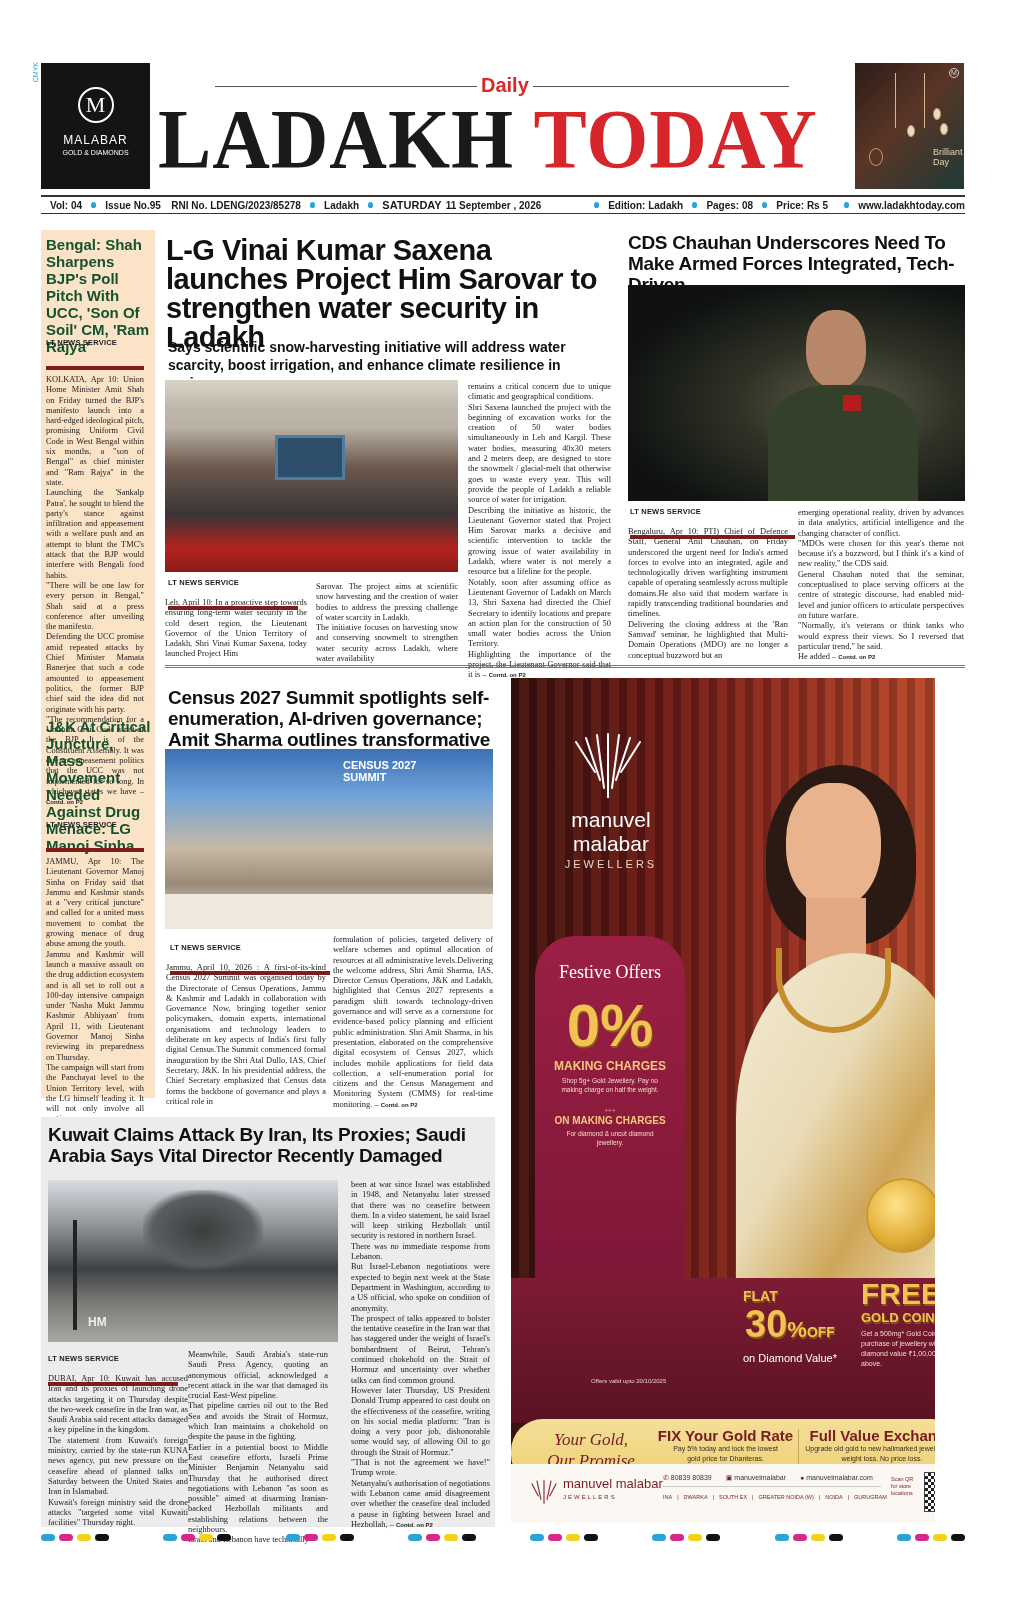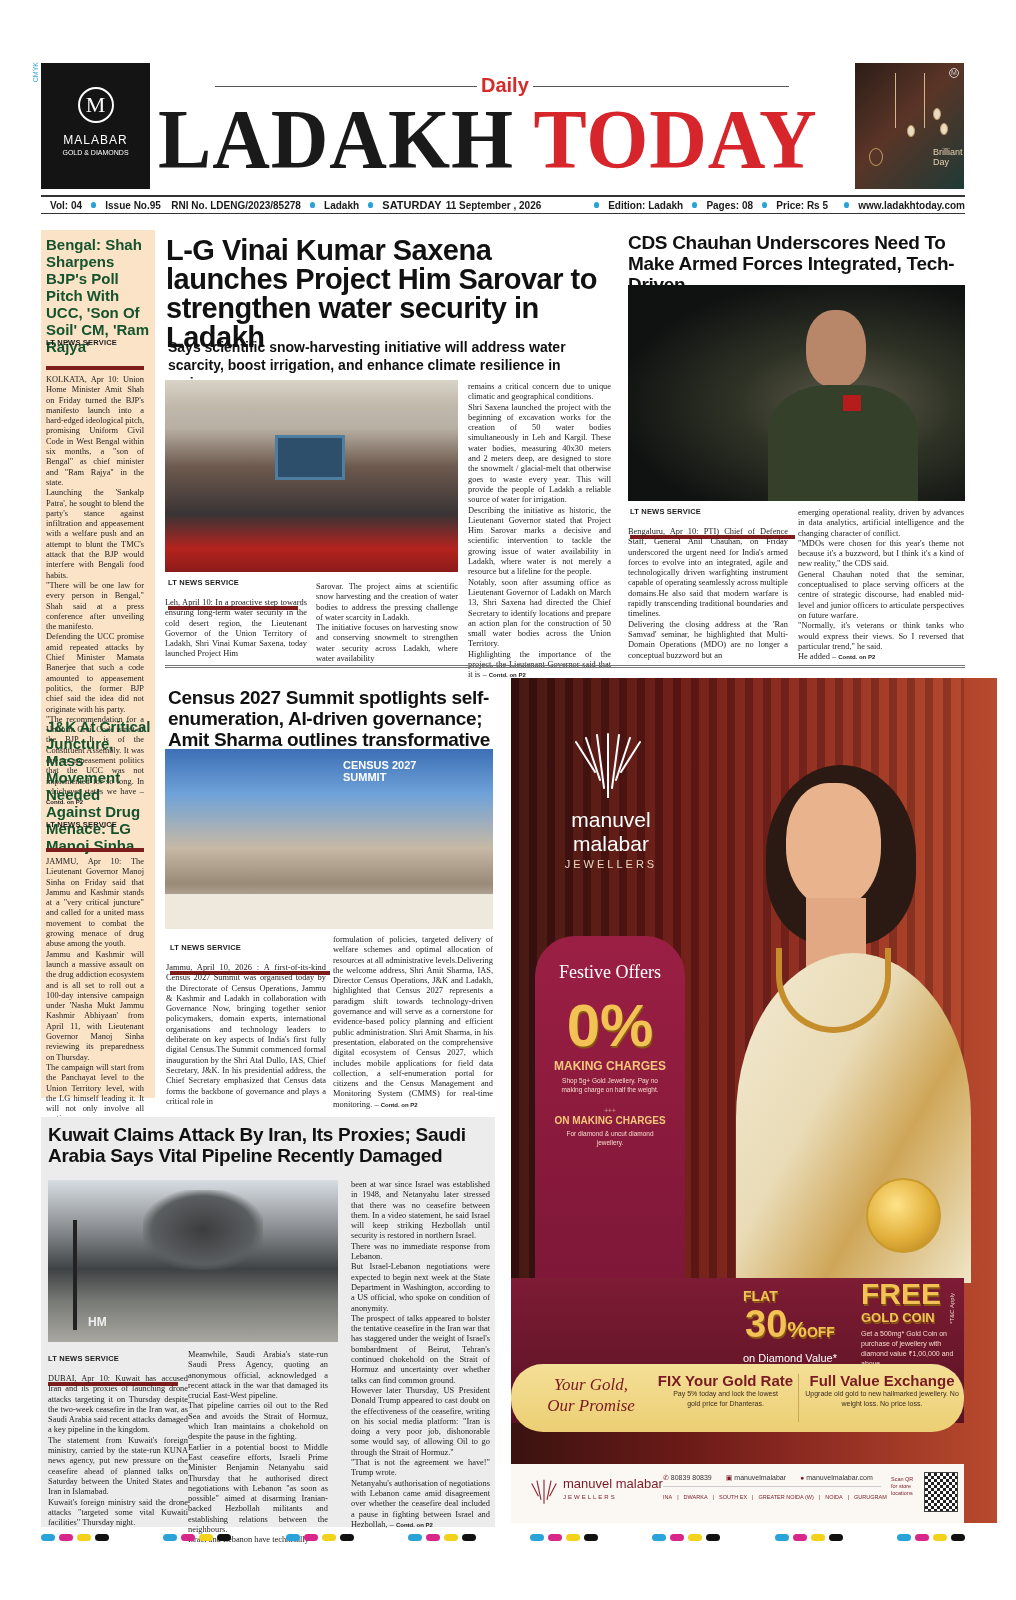--- a/index.html
+++ b/index.html
@@ -39,21 +39,21 @@
   .deck { font: bold 14px "Liberation Sans", sans-serif; line-height: 18px; color: #111; }
   .photo { background: #999; overflow: hidden; }
   .divider { height: 3px; border-top: 1px solid #777; border-bottom: 1px solid #777; }
   
   .p-lg { left: 165px; top: 380px; width: 293px; height: 192px; background: linear-gradient(180deg, #c9c2b8 0%, #b8b0a3 25%, #6e5a4e 45%, #3a3436 70%, #b4231e 88%, #8b1b1a 100%); }
   .p-cds { left: 628px; top: 285px; width: 337px; height: 216px; background: radial-gradient(ellipse at 65% 55%, #5e5a4a 0%, #2f3326 35%, #0f1211 75%); }
   .p-census { left: 165px; top: 749px; width: 328px; height: 180px; background: linear-gradient(180deg, #3c6fb5 0%, #6fa2d8 25%, #c7b9a5 55%, #9a8a78 75%, #f2ede4 100%); }
   .p-kuwait { left: 48px; top: 1180px; width: 290px; height: 162px; background: linear-gradient(180deg, #d8dde3 0%, #8a8e92 30%, #3f4244 55%, #787a76 75%, #a9a7a1 100%); }
   .kw-box { left: 41px; top: 1117px; width: 454px; height: 410px; background: #ececec; }
   
-  .ad { left: 511px; top: 678px; width: 486px; height: 845px; background: linear-gradient(90deg, #3a1210 0%, #6a1a17 35%, #8c2a21 60%, #b84a2d 100%); overflow: hidden; }
+  .ad { left: 511px; top: 678px; width: 424px; height: 845px; background: linear-gradient(90deg, #3a1210 0%, #6a1a17 35%, #8c2a21 60%, #b84a2d 100%); overflow: hidden; }
   .ad .curtain { position: absolute; left: 0; top: 0; width: 453px; height: 600px; background: repeating-linear-gradient(90deg, rgba(0,0,0,0.18) 0 8px, rgba(255,140,60,0.06) 8px 18px); }
   .ad .woman { position: absolute; left: 215px; top: 95px; width: 245px; height: 500px; }
   .ad .face { position: absolute; left: 60px; top: 10px; width: 95px; height: 125px; background: #e9b38d; border-radius: 45% 45% 48% 48%; }
   .ad .hair { position: absolute; left: 40px; top: -8px; width: 150px; height: 180px; background: #2a1a13; border-radius: 50% 50% 40% 40%; }
   .ad .neck { position: absolute; left: 80px; top: 125px; width: 60px; height: 70px; background: #e2a884; }
   .ad .sari { position: absolute; left: 10px; top: 180px; width: 235px; height: 330px; background: linear-gradient(120deg, #f3ead3 0%, #e9dbb6 40%, #cfa658 65%, #f0e6c7 100%); border-radius: 50% 50% 0 0; }
   .ad .necklace { position: absolute; left: 50px; top: 175px; width: 115px; height: 85px; border: 6px solid #c58d2b; border-top: none; border-radius: 0 0 60px 60px; }
   .ad .panel { position: absolute; left: 24px; top: 258px; width: 150px; height: 390px; background: linear-gradient(180deg, #9b1f44 0%, #7a1636 100%); border-radius: 40px 40px 6px 6px; text-align: center; color: #fbe6c0; }
   .ad .logo-rays { position: absolute; left: 62px; top: 52px; width: 70px; height: 68px; }
   .ad .logo-text { position: absolute; left: 50px; top: 130px; width: 100px; text-align: center; font: 21px "Liberation Sans", sans-serif; color: #fff; line-height: 24px; }
@@ -61,21 +61,21 @@
   .gold { color: #f2c254; text-shadow: 1px 2px 0 #8a5a12; font-family: "Liberation Sans", sans-serif; font-weight: bold; }
   .ad .festive { margin-top: 26px; font: 18px "Liberation Serif", serif; color: #fff; }
   .ad .zero { font-size: 60px; line-height: 66px; margin-top: 10px; }
   .ad .mc { font: bold 12px "Liberation Sans", sans-serif; color: #f7c87c; }
   .ad .small { font: 6.5px "Liberation Sans", sans-serif; color: #f3d9c8; line-height: 9px; margin-top: 3px; }
   .ad .fifty { font-size: 46px; line-height: 50px; margin-top: 28px; }
   .ad .fifty sup { font-size: 20px; }
   .ad .bottom-band { position: absolute; left: 0; top: 600px; width: 453px; height: 145px; background: linear-gradient(180deg, #7d1c34 0%, #5a1222 100%); }
   .ad .flat { position: absolute; left: 232px; top: 610px; text-align: center; }
   .ad .free { position: absolute; left: 350px; top: 600px; width: 95px; }
-  .ad .promise { position: absolute; left: 0; top: 686px; width: 453px; height: 68px; background: linear-gradient(180deg, #f4df97 0%, #eccf74 100%); border-radius: 32px; }
+  .ad .promise { position: absolute; left: 0; top: 741px; width: 453px; height: 68px; background: linear-gradient(180deg, #f4df97 0%, #eccf74 100%); border-radius: 32px; }
   .ad .footer { position: absolute; left: 0; top: 786px; width: 453px; height: 59px; background: #fbf8f4; }
   .ad .coin { position: absolute; left: 355px; top: 500px; width: 75px; height: 75px; border-radius: 50%; background: radial-gradient(circle at 40% 35%, #ffe38a 0%, #e2b03a 55%, #b07d1b 100%); border: 2px solid #c99a2c; }
   .print-marks { left: 41px; top: 1534px; width: 924px; height: 8px; display: flex; justify-content: space-between; }
   .mark-group { display: flex; gap: 4px; }
   .mark { width: 14px; height: 7px; border-radius: 4px; }
 </style>
 </head>
 <body>
 
 <div class="abs cmyk-mark">CMYK</div>
@@ -188,21 +188,21 @@
   <div style="position:absolute;left:178px;top:10px;width:90px;font:bold 11px 'Liberation Sans',sans-serif;color:#fff;">CENSUS 2027 SUMMIT</div>
   <div style="position:absolute;left:0;top:145px;width:328px;height:35px;background:#efe8dc;"></div>
 </div>
 <div class="abs" style="left:170px;top:943px;width:160px;">
     <span class="service">LT NEWS SERVICE</span>
   </div>
 <div class="abs body-txt" style="left:166px;top:963px;width:160px;">Jammu, April 10, 2026 : A first-of-its-kind Census 2027 Summit was organised today by the Directorate of Census Operations, Jammu &amp; Kashmir and Ladakh in collaboration with Governance Now, bringing together senior policymakers, domain experts, international organisations and technology leaders to deliberate on key aspects of India's first fully digital Census.The Summit commenced formal inauguration by the Shri Atal Dullo, IAS, Chief Secretary, J&amp;K. In his presidential address, the Chief Secretary emphasized that Census data forms the backbone of governance and plays a critical role in</div>
 <div class="abs body-txt" style="left:333px;top:935px;width:160px;"><span>formulation of policies, targeted delivery of welfare schemes and optimal allocation of resources at all administrative levels.Delivering the welcome address, Shri Amit Sharma, IAS, Director Census Operations, J&amp;K and Ladakh, highlighted that Census 2027 represents a paradigm shift towards technology-driven governance and will serve as a cornerstone for evidence-based policy planning and efficient public administration. Shri Amit Sharma, in his presentation, elaborated on the comprehensive digital ecosystem of Census 2027, which includes mobile applications for field data collection, a self-enumeration portal for citizens and the Census Management and Monitoring System (CMMS) for real-time monitoring. –</span> <span class="contd">Contd. on P2</span></div>
 
 <div class="abs kw-box"></div>
-<div class="abs h2" style="left:48px;top:1124px;width:440px;">Kuwait Claims Attack By Iran, Its Proxies; Saudi Arabia Says Vital Pipeline Recently Damaged</div>
+<div class="abs h2" style="left:48px;top:1124px;width:440px;">Kuwait Claims Attack By Iran, Its Proxies; Saudi Arabia Says Vital Director Recently Damaged</div>
 <div class="abs photo p-kuwait">
   <div style="position:absolute;left:95px;top:10px;width:120px;height:80px;background:radial-gradient(ellipse,#3b3d3e 0%,#5b5e60 60%,transparent 75%);"></div>
   <div style="position:absolute;left:25px;top:40px;width:4px;height:110px;background:#222;"></div>
   <div style="position:absolute;left:40px;top:135px;font:bold 12px 'Liberation Sans',sans-serif;color:#eee;">HM</div>
 </div>
 <div class="abs" style="left:48px;top:1354px;width:130px;">
     <span class="service">LT NEWS SERVICE</span>
   </div>
 <div class="abs body-txt" style="left:48px;top:1374px;width:140px;white-space:pre-line;">DUBAI, Apr 10: Kuwait has accused Iran and its proxies of launching drone attacks targeting it on Thursday despite the two-week ceasefire in the Iran war, as Saudi Arabia said recent attacks damaged a key pipeline in the kingdom.
 The statement from Kuwait's foreign ministry, carried by the state-run KUNA news agency, put new pressure on the ceasefire ahead of planned talks on Saturday between the United States and Iran in Islamabad.

